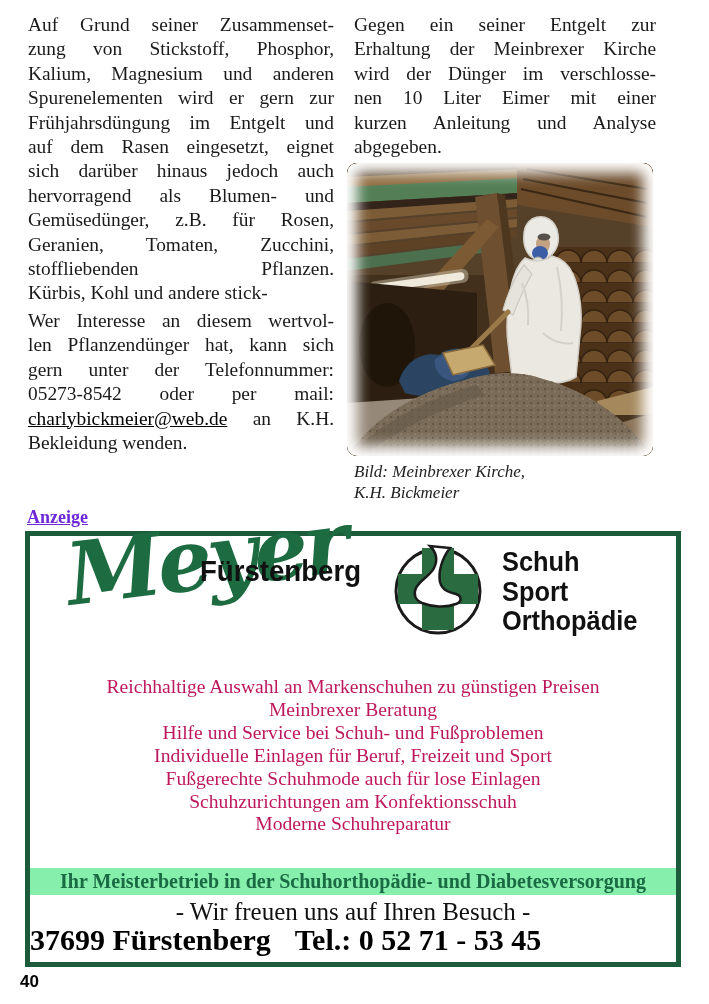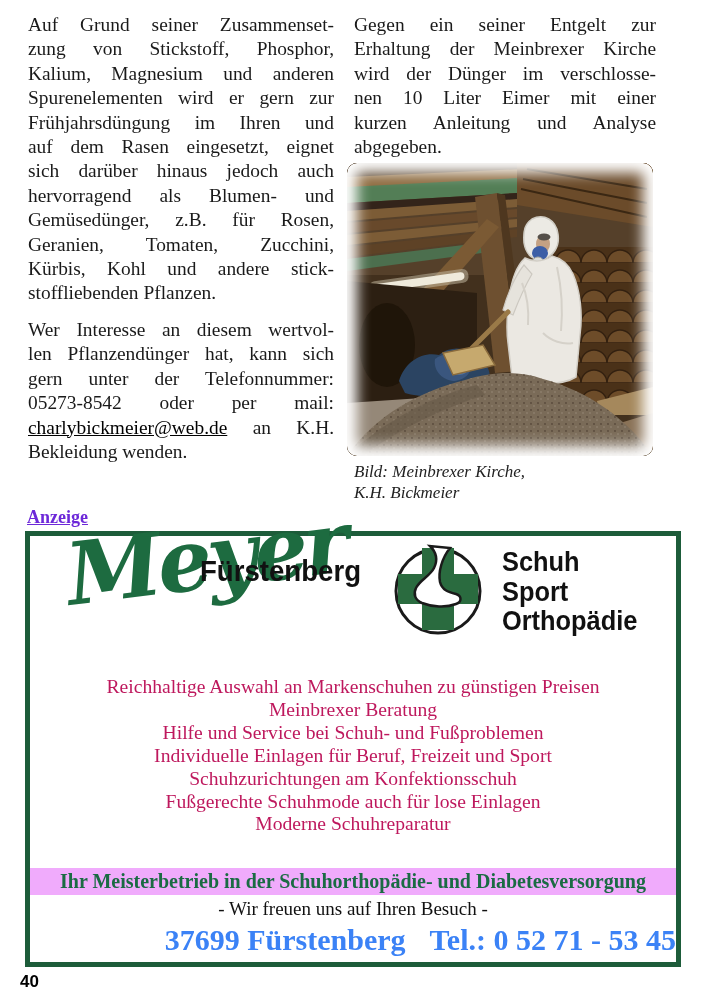--- a/index.html
+++ b/index.html
@@ -4,21 +4,21 @@
 <style>
   html,body{margin:0;padding:0;}
   body{background:#ffffff;font-family:"Liberation Serif","DejaVu Serif",serif;color:#1a1a1a;}
   .page{position:relative;width:709px;height:1004px;background:#ffffff;overflow:hidden;}
 
   
   .col{position:absolute;top:13px;}
   .col-left{left:28px;width:306px;}
   .col-right{left:354px;width:302px;}
   .para{font-size:19.4px;line-height:24.4px;}
-  .para+.para{margin-top:12px;}
+  .para+.para{margin-top:3px;}
   .line{text-align:justify;text-align-last:justify;white-space:nowrap;}
   .lines.endlast .line:last-child{text-align-last:left;}
   .endline{text-align-last:left !important;}
   a.email{color:#000000;text-decoration:underline;}
 
   
   .photo{position:absolute;left:347px;top:163px;width:306px;height:293px;border-radius:10px;overflow:hidden;background:#42301d;}
   .photo svg{display:block;}
   .photo::after{content:"";position:absolute;inset:0;border-radius:10px;
     box-shadow:inset 0 0 14px 10px #ffffff;pointer-events:none;}
@@ -35,50 +35,50 @@
   .brand-city{position:absolute;left:170px;top:18px;
     font-family:"Liberation Sans",sans-serif;font-weight:bold;font-size:30px;color:#111;
     transform:scaleX(.92);transform-origin:left top;}
   .cross-logo{position:absolute;left:362px;top:8px;}
   .tagline{position:absolute;left:472px;top:12px;
     font-family:"Liberation Sans",sans-serif;font-weight:bold;font-size:27px;line-height:29.5px;color:#111;
     transform:scaleX(.94);transform-origin:left top;}
   .services{position:absolute;left:0;right:0;top:140px;text-align:center;}
   .svc{font-size:19.6px;line-height:22.9px;color:#be185d;}
   .highlight{position:absolute;left:0;right:0;top:332px;text-align:center;
-    font-weight:bold;font-size:20px;color:#1a6b43;background:#f0abfc;padding:2px 8px;}
-  .welcome{position:absolute;left:0;right:0;top:362px;text-align:center;font-size:19px;color:#111;}
-  .addr-line{position:absolute;left:0;right:0;top:387px;text-align:right;
-    font-weight:bold;font-size:30px;color:#3b82f6;}
+    font-weight:bold;font-size:20px;color:#1a6b43;background:#86efac;padding:2px 8px;}
+  .welcome{position:absolute;left:0;right:0;top:362px;text-align:center;font-size:25px;color:#111;}
+  .addr-line{position:absolute;left:0;right:0;top:387px;text-align:left;
+    font-weight:bold;font-size:30px;color:#000000;}
   .addr-line .addr{margin-right:24px;}
 
   .page-number{position:absolute;left:20px;top:972px;
     font-family:"Liberation Sans",sans-serif;font-weight:bold;font-size:17px;color:#000;}
 </style>
 </head>
 <body>
 
 <div class="page">
 
   <div class="col col-left">
     <div class="para">
       <div class="lines endlast">
 
       <div class="line">Auf Grund seiner Zusammenset-</div>
           <div class="line">zung von Stickstoff, Phosphor,</div>
           <div class="line">Kalium, Magnesium und anderen</div>
           <div class="line">Spurenelementen wird er gern zur</div>
-          <div class="line">Frühjahrsdüngung im Ihren und</div>
+          <div class="line">Frühjahrsdüngung im Entgelt und</div>
           <div class="line">auf dem Rasen eingesetzt, eignet</div>
           <div class="line">sich darüber hinaus jedoch auch</div>
           <div class="line">hervorragend als Blumen- und</div>
           <div class="line">Gemüsedünger, z.B. für Rosen,</div>
           <div class="line">Geranien, Tomaten, Zucchini,</div>
+          <div class="line">stoffliebenden Pflanzen.</div>
           <div class="line">Kürbis, Kohl und andere stick-</div>
-          <div class="line">stoffliebenden Pflanzen.</div>
         </div>
     </div>
     <div class="para">
       <div class="lines">
 
       <div class="line">Wer Interesse an diesem wertvol-</div>
           <div class="line">len Pflanzendünger hat, kann sich</div>
           <div class="line">gern unter der Telefonnummer:</div>
           <div class="line">05273-8542 oder per mail:</div>
         </div>
@@ -201,22 +201,22 @@
         <div>Sport</div>
         <div>Orthopädie</div>
       </div>
 
     <div class="services">
 
     <div class="svc">Reichhaltige Auswahl an Markenschuhen zu günstigen Preisen</div>
         <div class="svc">Meinbrexer Beratung</div>
         <div class="svc">Hilfe und Service bei Schuh- und Fußproblemen</div>
         <div class="svc">Individuelle Einlagen für Beruf, Freizeit und Sport</div>
+        <div class="svc">Fußgerechte Schuhmode auch für lose Einlagen</div>
         <div class="svc">Schuhzurichtungen am Konfektionsschuh</div>
-        <div class="svc">Fußgerechte Schuhmode auch für lose Einlagen</div>
         <div class="svc">Moderne Schuhreparatur</div>
       </div>
 
     <div class="highlight">Ihr Meisterbetrieb in der Schuhorthopädie- und Diabetesversorgung</div>
     <div class="welcome">- Wir freuen uns auf Ihren Besuch -</div>
     <div class="addr-line">
       <span class="addr">37699 Fürstenberg</span><span>Tel.: 0 52 71 - 53 45</span>
     </div>
   </div>
 

